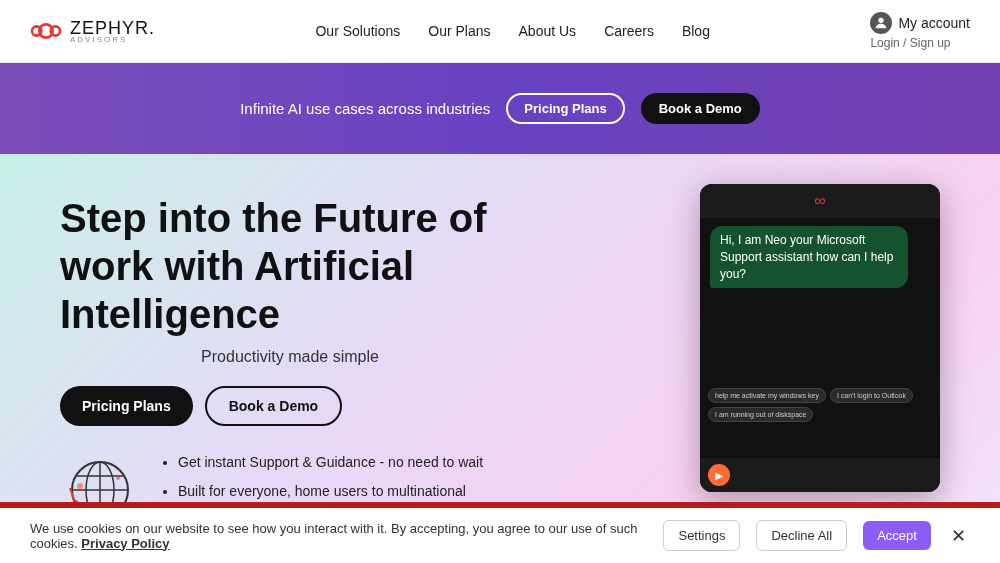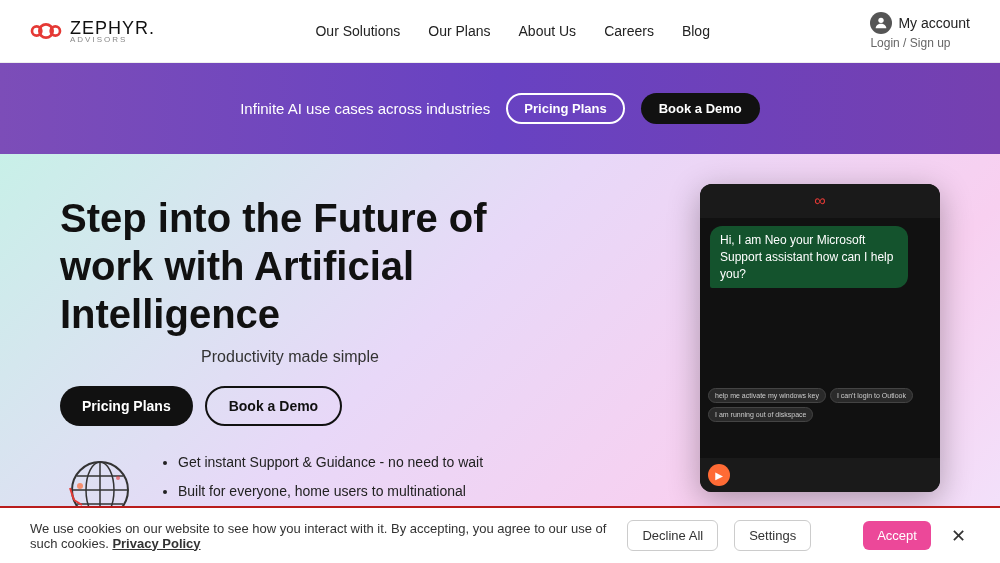--- a/index.html
+++ b/index.html
@@ -105,32 +105,32 @@
     }
     .chat-send-btn {
       background: #ff6b35; border: none; color: #fff; width: 22px; height: 22px;
       border-radius: 50%; display: flex; align-items: center; justify-content: center;
       font-size: 10px; cursor: pointer;
     }
 
     
     .cookie-banner {
       position: fixed; bottom: 0; left: 0; right: 0;
-      background: #fff; border-top: 2px solid #b91c1c;
+      background: #fff; border-top: 6px solid #b91c1c;
       padding: 12px 30px; display: flex; align-items: center; gap: 16px;
       font-size: 13px; color: #333; z-index: 100;
     }
     .cookie-text { flex: 1; }
     .cookie-link { color: #333; font-weight: 600; }
     .cookie-btn {
       padding: 7px 14px; border-radius: 6px; font-size: 13px; cursor: pointer; border: none; font-weight: 500;
     }
     .cookie-settings { background: #fff; border: 1px solid #ccc; color: #333; }
     .cookie-decline { background: #fff; border: 1px solid #ccc; color: #333; }
-    .cookie-accept { background: #ec4899; color: #fff; margin-left: 36px; }
+    .cookie-accept { background: #8b5cf6; color: #fff; }
     .cookie-close { background: none; border: none; font-size: 18px; cursor: pointer; color: #333; padding: 0 4px; }
   </style>
 </head>
 <body>
 
 <header class="header">
   <div class="logo">
     <div class="logo-icon">
 
       <svg width="32" height="22" viewBox="0 0 48 28" fill="none" xmlns="http://www.w3.org/2000/svg">
@@ -239,17 +239,17 @@
       </div>
     </div>
   </div>
 </section>
 
 <div class="cookie-banner">
   <span class="cookie-text">
     <span>We use cookies on our website to see how you interact with it. By accepting, you agree to our use of such cookies.</span>
     <a href="#" class="cookie-link">Privacy Policy</a>
   </span>
+  <button class="cookie-btn cookie-settings">Settings</button>
   <button class="cookie-btn cookie-decline">Decline All</button>
-  <button class="cookie-btn cookie-settings">Settings</button>
   <button class="cookie-btn cookie-accept">Accept</button>
   <button class="cookie-close">✕</button>
 </div>
 
 </body></html>

